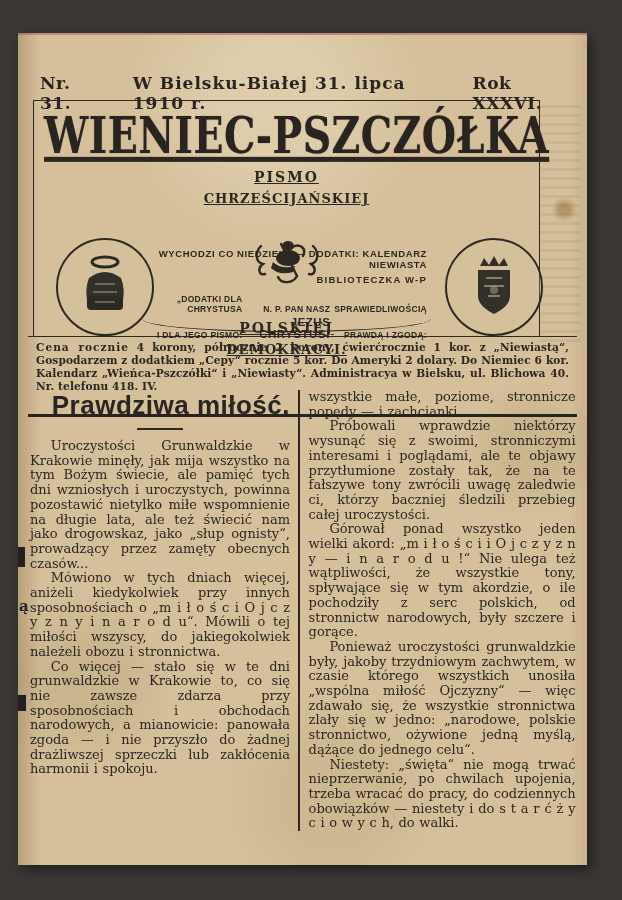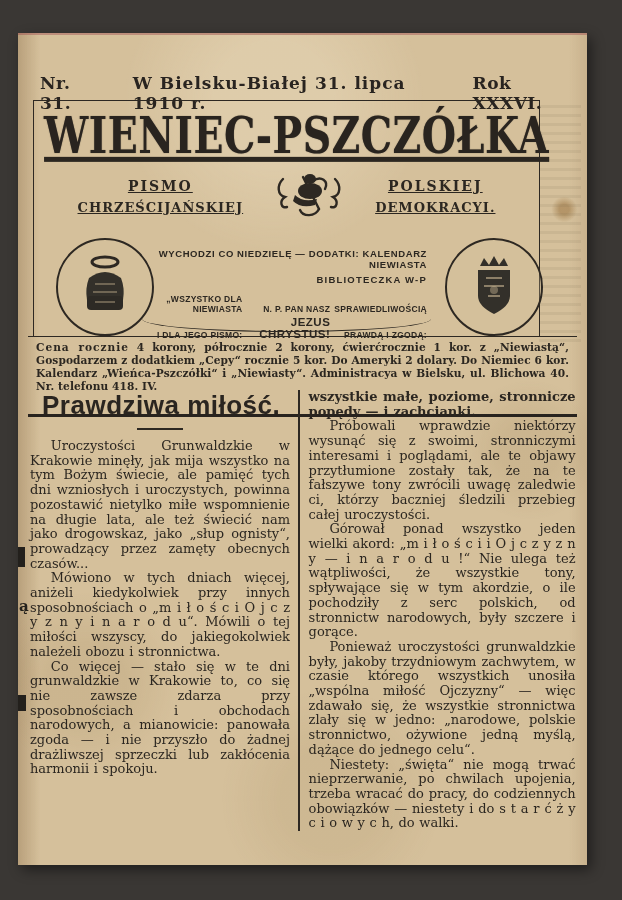--- a/index.html
+++ b/index.html
@@ -45,21 +45,21 @@
     position:absolute;left:15px;top:65px;width:507px;height:236px;
     border:1.6px solid #2d2822;border-bottom:none;box-sizing:border-box;text-decoration:underline;
   }
   .mast-title{
     margin-top:8px;text-align:center;white-space:nowrap;
     font:bold 41px "DejaVu Serif",serif;color:#29241f;letter-spacing:.5px;
     transform:scale(.96,1.22);transform-origin:50% 20%;
     text-shadow:0 0 1px rgba(41,36,31,.55);
   }
   .sub-row{
-    margin-top:12px;display:flex;justify-content:center;align-items:center;gap:30px;
+    margin-top:12px;display:flex;justify-content:center;align-items:center;gap:30px;flex-direction:column;
   }
   .sub-col{text-align:center;color:#2c2721;}
   .sub-line1{font:bold 14px "DejaVu Serif",serif;letter-spacing:2px;}
   .sub-line2{font:bold 13px "DejaVu Serif",serif;letter-spacing:1px;margin-top:6px;}
   .vignette{width:72px;height:58px;flex:0 0 auto;margin-top:-4px;}
   .mast-bottom{
     position:absolute;left:112px;right:112px;top:147px;text-align:right;color:#2c2721;
   }
   .sched1{font:bold 9.5px "Liberation Sans",sans-serif;letter-spacing:.6px;}
   .sched2{font:bold 9.5px "Liberation Sans",sans-serif;letter-spacing:1.2px;margin-top:4px;}
@@ -90,29 +90,29 @@
   }
   
   .article{
     position:absolute;left:12px;top:355px;width:547px;display:flex;align-items:stretch;
   }
   .col{box-sizing:border-box;}
   .col.left{width:260px;}
   .col.right{width:276px;padding-left:9px;}
   .col-divider{width:1.6px;background:#2d2822;margin-left:8px;flex:0 0 auto;}
   h1.headline{
-    margin:0 0 2px 12px;font:bold 26px "Liberation Sans",sans-serif;color:#2a2520;
-    letter-spacing:.5px;text-align:left;
+    margin:0 0 2px 0;font:bold 26px "Liberation Sans",sans-serif;color:#2a2520;
+    letter-spacing:.5px;text-align:right;
   }
   .title-rule{width:46px;height:2px;background:#2d2822;margin:7px auto 9px auto;}
   .article p{
     margin:0;font:13px "DejaVu Serif",serif;line-height:14.7px;color:#2b2620;
     text-align:justify;text-indent:1.6em;word-spacing:.5px;
   }
-  .article p.no-indent{text-indent:0;font-weight:bold;}
+  .article p.no-indent{text-indent:0;}
 </style>
 </head>
 <body>
 
 <div class="paper">
 
   <div class="edge-mark" style="left:0;top:512px;width:7px;height:20px;"></div>
   <div class="edge-letter" style="top:562px;">ą</div>
   <div class="edge-mark" style="left:0;top:660px;width:8px;height:16px;"></div>
   <div class="ghost"></div>
@@ -148,21 +148,21 @@
       <div class="sub-col">
         <div class="sub-line1">POLSKIEJ</div>
         <div class="sub-line2">DEMOKRACYI.</div>
       </div>
     </div>
 
     <div class="mast-bottom">
       <div class="sched1">WYCHODZI CO NIEDZIELĘ  —  DODATKI: KALENDARZ NIEWIASTA</div>
       <div class="sched2">BIBLIOTECZKA W-P</div>
       <div class="mottos">
-        <div>„WSZYSTKO DLA NIEWIASTA</div>
+        <div>„DODATKI DLA CHRYSTUSA</div>
         <div>N. P. PAN NASZ</div>
         <div>SPRAWIEDLIWOŚCIĄ</div>
         <div>I DLA JEGO PISMO:</div>
         <div class="motto-big">JEZUS CHRYSTUS!</div>
         <div>PRAWDĄ I ZGODĄ:</div>
       </div>
     </div>
 
     <div class="scroll-line"></div>
 

